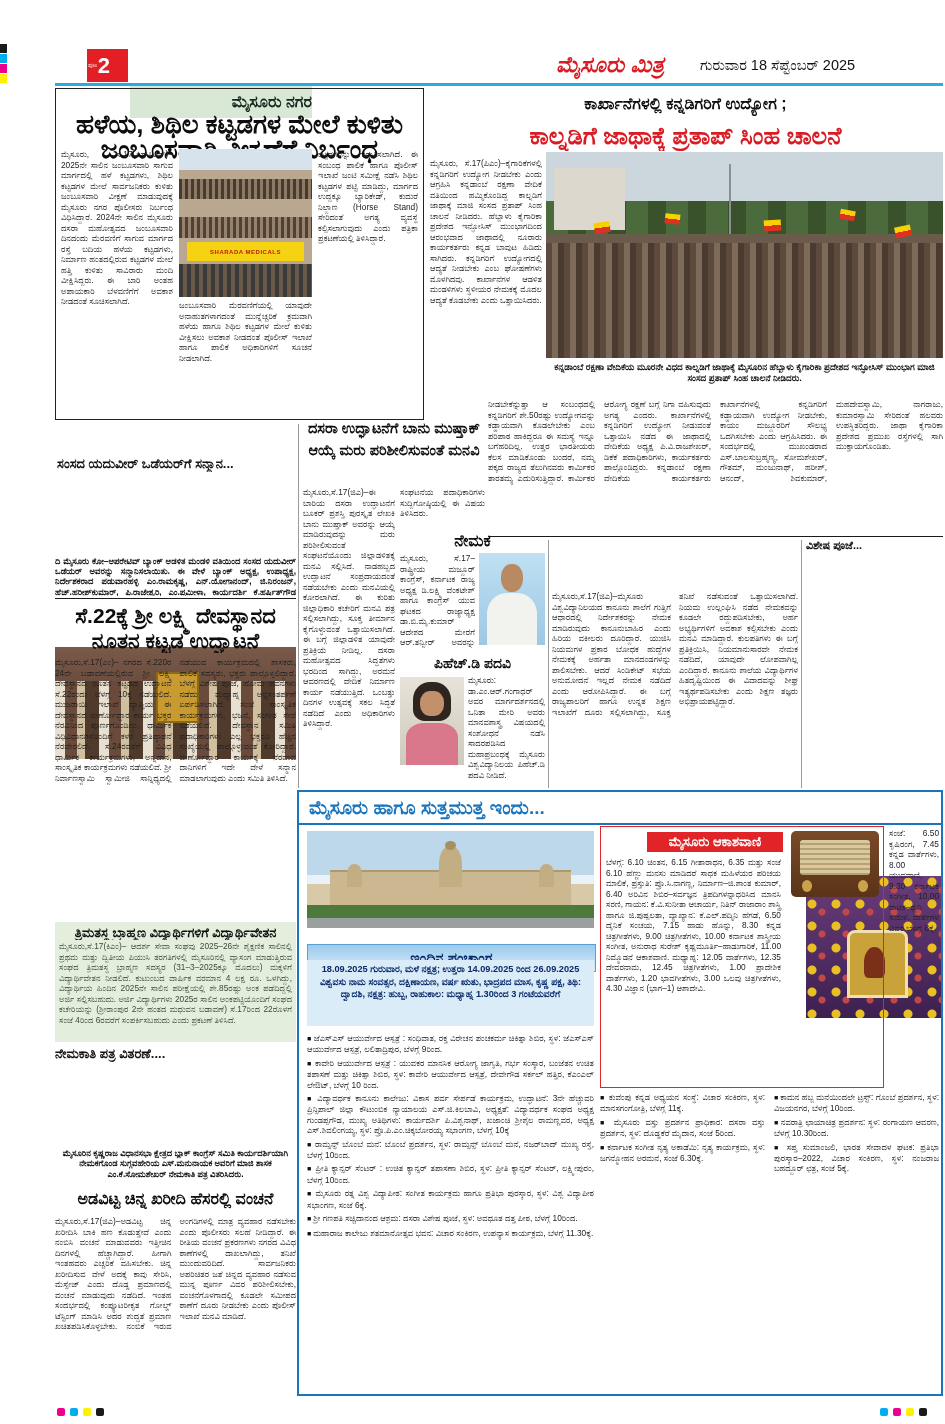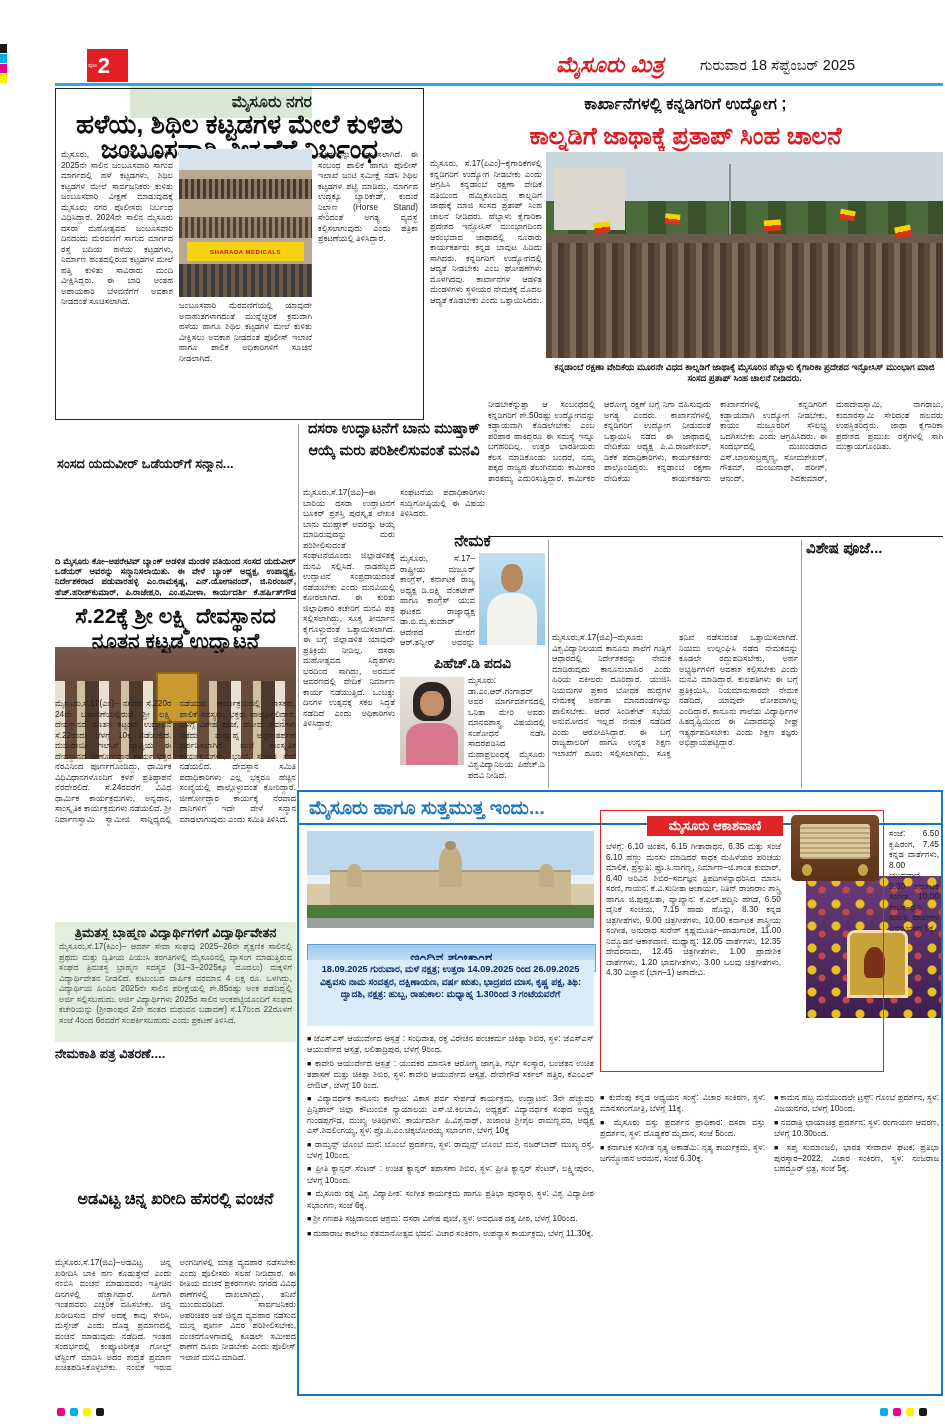--- a/index.html
+++ b/index.html
@@ -8,21 +8,21 @@
   .abs{position:absolute;}
   .body-txt{font-size:8.3px;line-height:10.5px;color:#222;text-align:justify;overflow:hidden;}
   .cap{font-size:8.8px;line-height:10.8px;font-weight:bold;color:#111;overflow:hidden;}
   .sec-title{font-size:13px;font-weight:bold;color:#111;white-space:nowrap;overflow:hidden;}
   .hl{font-weight:bold;color:#0d0d0d;text-align:center;overflow:hidden;}
   .vrule{width:1px;background:#9a9a9a;}
   .hrule{height:1px;background:#1a1a1a;}
   .photo{overflow:hidden;position:relative;}
   .ev{font-size:8.3px;line-height:10.4px;text-align:justify;color:#222;margin-bottom:3px;}
   .ev::before{content:"■ ";font-size:7px;color:#111;}
-  .col2{column-count:2;column-gap:8px;margin-top:41px;}
+  .col2{column-count:2;column-gap:8px;}
   .col4{column-count:4;column-gap:9px;}
   .dot{display:inline-block;width:8px;height:8px;border-radius:2px;margin-right:5px;}
 </style>
 </head>
 <body>
 
 <div id="page">
 
   <div class="abs" style="left:0;top:44px;width:8px;">
     <div style="width:7px;height:9px;background:#1a1a1a;margin-bottom:1px;"></div>
@@ -112,34 +112,35 @@
       <div style="position:absolute;left:32%;top:16%;width:36%;height:28%;background:#c2906a;border-radius:45%;"></div>
       <div style="position:absolute;left:10%;top:52%;width:80%;height:48%;background:#d8788a;border-radius:35% 35% 0 0;"></div>
     </div>
     <div class="body-txt" style="height:112px;">ಮೈಸೂರು: ಡಾ.ಎಂ.ಆರ್.ಗಂಗಾಧರ್ ಅವರ ಮಾರ್ಗದರ್ಶನದಲ್ಲಿ ಒನಿತಾ ಮೇರಿ ಅವರು ಮಾನವಶಾಸ್ತ್ರ ವಿಷಯದಲ್ಲಿ ಸಂಶೋಧನೆ ನಡೆಸಿ ಸಾದರಪಡಿಸಿದ ಮಹಾಪ್ರಬಂಧಕ್ಕೆ ಮೈಸೂರು ವಿಶ್ವವಿದ್ಯಾನಿಲಯ ಪಿಹೆಚ್.ಡಿ ಪದವಿ ನೀಡಿದೆ.</div>
   </div>
 
   <div class="abs vrule" style="left:548px;top:540px;height:248px;"></div>
   <div class="body-txt col2 abs" style="left:552px;top:591px;width:246px;height:196px;">ಮೈಸೂರು,ಸೆ.17(ಜಿಎ)–ಮೈಸೂರು ವಿಶ್ವವಿದ್ಯಾನಿಲಯದ ಕಾನೂನು ಶಾಲೆಗೆ ಗುತ್ತಿಗೆ ಆಧಾರದಲ್ಲಿ ನಿರ್ದೇಶಕರನ್ನು ನೇಮಕ ಮಾಡಿರುವುದು ಕಾನೂನುಬಾಹಿರ ಎಂದು ಹಿರಿಯ ವಕೀಲರು ದೂರಿದ್ದಾರೆ. ಯುಜಿಸಿ ನಿಯಮಗಳ ಪ್ರಕಾರ ಬೋಧಕ ಹುದ್ದೆಗಳ ನೇಮಕಕ್ಕೆ ಅರ್ಹತಾ ಮಾನದಂಡಗಳನ್ನು ಪಾಲಿಸಬೇಕು. ಆದರೆ ಸಿಂಡಿಕೇಟ್ ಸಭೆಯ ಅನುಮೋದನೆ ಇಲ್ಲದೆ ನೇಮಕ ನಡೆದಿದೆ ಎಂದು ಆರೋಪಿಸಿದ್ದಾರೆ. ಈ ಬಗ್ಗೆ ರಾಜ್ಯಪಾಲರಿಗೆ ಹಾಗೂ ಉನ್ನತ ಶಿಕ್ಷಣ ಇಲಾಖೆಗೆ ದೂರು ಸಲ್ಲಿಸಲಾಗಿದ್ದು, ಸೂಕ್ತ ತನಿಖೆ ನಡೆಸುವಂತೆ ಒತ್ತಾಯಿಸಲಾಗಿದೆ. ನಿಯಮ ಉಲ್ಲಂಘಿಸಿ ನಡೆದ ನೇಮಕವನ್ನು ಕೂಡಲೇ ರದ್ದುಪಡಿಸಬೇಕು, ಅರ್ಹ ಅಭ್ಯರ್ಥಿಗಳಿಗೆ ಅವಕಾಶ ಕಲ್ಪಿಸಬೇಕು ಎಂದು ಮನವಿ ಮಾಡಿದ್ದಾರೆ. ಕುಲಪತಿಗಳು ಈ ಬಗ್ಗೆ ಪ್ರತಿಕ್ರಿಯಿಸಿ, ನಿಯಮಾನುಸಾರವೇ ನೇಮಕ ನಡೆದಿದೆ, ಯಾವುದೇ ಲೋಪವಾಗಿಲ್ಲ ಎಂದಿದ್ದಾರೆ. ಕಾನೂನು ಶಾಲೆಯ ವಿದ್ಯಾರ್ಥಿಗಳ ಹಿತದೃಷ್ಟಿಯಿಂದ ಈ ವಿವಾದವನ್ನು ಶೀಘ್ರ ಇತ್ಯರ್ಥಪಡಿಸಬೇಕು ಎಂದು ಶಿಕ್ಷಣ ತಜ್ಞರು ಅಭಿಪ್ರಾಯಪಟ್ಟಿದ್ದಾರೆ.</div>
 
   <div class="abs vrule" style="left:801px;top:540px;height:248px;"></div>
-  <div class="sec-title abs" style="left:806px;top:539px;width:137px;font-size:15px;">ವಿಶೇಷ ಪೂಜೆ...</div>
+  <div class="sec-title abs" style="left:806px;top:539px;width:137px;font-size:11px;">ವಿಶೇಷ ಪೂಜೆ...</div>
   <div class="photo abs" style="left:806px;top:558px;width:137px;height:142px;background:linear-gradient(#6a3c7a,#3c2050);">
     <div style="position:absolute;inset:0;background-image:radial-gradient(circle at 6px 6px,#e8c021 4px,transparent 5px),radial-gradient(circle at 16px 14px,#c04848 3px,transparent 4px);background-size:24px 22px;"></div>
     <div style="position:absolute;left:30%;top:38%;width:40%;height:44%;background:#caa23a;border:3px solid #f0e0b0;border-radius:8px 8px 0 0;"></div>
     <div style="position:absolute;left:42%;top:50%;width:16%;height:22%;background:#7a3018;border-radius:50% 50% 20% 20%;"></div>
   </div>
 
   <div class="abs" style="left:55px;top:922px;width:241px;height:120px;background:#e3eedd;padding:0;">
     <div class="hl" style="margin:3px 3px 1px;font-size:12.8px;line-height:15px;">ತ್ರಿಮತಸ್ಥ ಬ್ರಾಹ್ಮಣ ವಿದ್ಯಾರ್ಥಿಗಳಿಗೆ ವಿದ್ಯಾರ್ಥಿವೇತನ</div>
     <div class="body-txt" style="margin:1px 4px;height:96px;color:#3c4a38;">ಮೈಸೂರು,ಸೆ.17(ಕಿಎಂ)– ಆದರ್ಶ ಸೇವಾ ಸಂಘವು 2025–26ನೇ ಶೈಕ್ಷಣಿಕ ಸಾಲಿನಲ್ಲಿ ಪ್ರಥಮ ಮತ್ತು ದ್ವಿತೀಯ ಪಿಯುಸಿ ತರಗತಿಗಳಲ್ಲಿ ಮೈಸೂರಿನಲ್ಲಿ ವ್ಯಾಸಂಗ ಮಾಡುತ್ತಿರುವ ಸಂಘದ ತ್ರಿಮತಸ್ಥ ಬ್ರಾಹ್ಮಣ ಸದಸ್ಯರ (31–3–2025ಕ್ಕೂ ಮೊದಲು) ಮಕ್ಕಳಿಗೆ ವಿದ್ಯಾರ್ಥಿವೇತನ ನೀಡಲಿದೆ. ಕುಟುಂಬದ ವಾರ್ಷಿಕ ವರಮಾನ 4 ಲಕ್ಷ ರೂ. ಒಳಗಿದ್ದು, ವಿದ್ಯಾರ್ಥಿಯ ಹಿಂದಿನ 2025ನೇ ಸಾಲಿನ ಪರೀಕ್ಷೆಯಲ್ಲಿ ಶೇ.85ರಷ್ಟು ಅಂಕ ಪಡೆದಿದ್ದಲ್ಲಿ ಅರ್ಜಿ ಸಲ್ಲಿಸಬಹುದು. ಅರ್ಜಿ ವಿದ್ಯಾರ್ಥಿಗಳು 2025ರ ಸಾಲಿನ ಅಂಕಪಟ್ಟಿಯೊಂದಿಗೆ ಸಂಘದ ಕಚೇರಿಯನ್ನು (ಶ್ರೀರಾಂಪುರ 2ನೇ ಹಂತದ ಮಧುವನ ಬಡಾವಣೆ) ಸೆ.17ರಿಂದ 22ರೊಳಗೆ ಸಂಜೆ 4ರಿಂದ 6ರವರೆಗೆ ಸಂಪರ್ಕಿಸಬಹುದು ಎಂದು ಪ್ರಕಟಣೆ ತಿಳಿಸಿದೆ.</div>
   </div>
 
   <div class="sec-title abs" style="left:55px;top:1046px;width:240px;">ನೇಮಕಾತಿ ಪತ್ರ ವಿತರಣೆ....</div>
 
+  <div class="cap abs" style="left:55px;top:1148px;width:241px;height:36px;font-size:8.4px;line-height:10.4px;text-align:center;">ಮೈಸೂರಿನ ಕೃಷ್ಣರಾಜ ವಿಧಾನಸಭಾ ಕ್ಷೇತ್ರದ ಬ್ಲಾಕ್ ಕಾಂಗ್ರೆಸ್ ಸಮಿತಿ ಕಾರ್ಯದರ್ಶಿಯಾಗಿ ನೇಮಕಗೊಂಡ ಸುಗ್ಗವಹೇರಿಯ ಎಸ್.ಮನುನಾಯಕ ಅವರಿಗೆ ಮಾಜಿ ಶಾಸಕ ಎಂ.ಕೆ.ಸೋಮಶೇಖರ್ ನೇಮಕಾತಿ ಪತ್ರ ವಿತರಿಸಿದರು.</div>
   <div class="hl abs" style="left:55px;top:1188px;width:241px;height:24px;font-size:16px;line-height:22px;">ಅಡವಿಟ್ಟ ಚಿನ್ನ ಖರೀದಿ ಹೆಸರಲ್ಲಿ ವಂಚನೆ</div>
   <div class="body-txt col2 abs" style="left:55px;top:1216px;width:241px;height:176px;">ಮೈಸೂರು,ಸೆ.17(ಜಿಎ)–ಅಡವಿಟ್ಟ ಚಿನ್ನ ಖರೀದಿಸಿ ಬಾಕಿ ಹಣ ಕೊಡುತ್ತೇವೆ ಎಂದು ನಂಬಿಸಿ ವಂಚನೆ ಮಾಡುವವರು ಇತ್ತೀಚಿನ ದಿನಗಳಲ್ಲಿ ಹೆಚ್ಚಾಗಿದ್ದಾರೆ. ಹೀಗಾಗಿ ಇಂತಹವರು ಎಚ್ಚರಿಕೆ ವಹಿಸಬೇಕು. ಚಿನ್ನ ಖರೀದಿಸುವ ವೇಳೆ ಅದಕ್ಕೆ ಕಾವು ಸೇರಿಸಿ, ಮೆಸ್ಸೇಜ್ ಎಂದು ದೊಡ್ಡ ಪ್ರಮಾಣದಲ್ಲಿ ವಂಚನೆ ಮಾಡುವುದು ನಡೆದಿದೆ. ಇಂತಹ ಸಂದರ್ಭದಲ್ಲಿ ಕಂಪ್ಯೂಟರೀಕೃತ ಗೋಲ್ಡ್ ಟೆಸ್ಟಿಂಗ್ ಮಾಡಿಸಿ ಅದರ ಶುದ್ಧತೆ ಪ್ರಮಾಣ ಖಚಿತಪಡಿಸಿಕೊಳ್ಳಬೇಕು. ನಂಬಿಕೆ ಇರುವ ಅಂಗಡಿಗಳಲ್ಲಿ ಮಾತ್ರ ವ್ಯವಹಾರ ನಡೆಸಬೇಕು ಎಂದು ಪೊಲೀಸರು ಸಲಹೆ ನೀಡಿದ್ದಾರೆ. ಈ ರೀತಿಯ ವಂಚನೆ ಪ್ರಕರಣಗಳು ನಗರದ ವಿವಿಧ ಠಾಣೆಗಳಲ್ಲಿ ದಾಖಲಾಗಿದ್ದು, ತನಿಖೆ ಮುಂದುವರಿದಿದೆ. ಸಾರ್ವಜನಿಕರು ಅಪರಿಚಿತರ ಜತೆ ಚಿನ್ನದ ವ್ಯವಹಾರ ನಡೆಸುವ ಮುನ್ನ ಪೂರ್ಣ ವಿವರ ಪರಿಶೀಲಿಸಬೇಕು, ವಂಚನೆಗೊಳಗಾದಲ್ಲಿ ಕೂಡಲೇ ಸಮೀಪದ ಠಾಣೆಗೆ ದೂರು ನೀಡಬೇಕು ಎಂದು ಪೊಲೀಸ್ ಇಲಾಖೆ ಮನವಿ ಮಾಡಿದೆ.</div>
 
   <div class="abs" style="left:297px;top:790px;width:646px;height:606px;border:2px solid #1b75bc;box-sizing:border-box;">
     <div style="height:31px;line-height:31px;padding-left:10px;font-size:19px;font-weight:bold;color:#1b75bc;border-bottom:2px solid #1b75bc;overflow:hidden;">ಮೈಸೂರು ಹಾಗೂ ಸುತ್ತಮುತ್ತ ಇಂದು...</div>
 
     <div class="photo" style="position:absolute;left:8px;top:39px;width:287px;height:97px;background:linear-gradient(#bcd8ea 0 45%,#e8f2f8 45% 55%,#d8c9a8 55% 100%);">
       <div style="position:absolute;left:8%;top:40%;width:84%;height:36%;background:#cbb891;border-top:2px solid #b0996d;"></div>
       <div style="position:absolute;left:46%;top:16%;width:8%;height:42%;background:#c3ae83;border-radius:40% 40% 0 0;"></div>
       <div style="position:absolute;left:48%;top:10%;width:4%;height:10%;background:#a88f60;border-radius:50%;"></div>
@@ -158,21 +159,21 @@
       <div class="ev">ಜೆಎಸ್ಎಸ್ ಆಯುರ್ವೇದ ಆಸ್ಪತ್ರೆ : ಸಂಧಿವಾತ, ರಕ್ತ ವಿರೇಚನ ಪಂಚಕರ್ಮ ಚಿಕಿತ್ಸಾ ಶಿಬಿರ, ಸ್ಥಳ: ಜೆಎಸ್ಎಸ್ ಆಯುರ್ವೇದ ಆಸ್ಪತ್ರೆ, ಲಲಿತಾದ್ರಿಪುರ, ಬೆಳಗ್ಗೆ 9ರಿಂದ.</div>
       <div class="ev">ಕಾವೇರಿ ಆಯುರ್ವೇದ ಆಸ್ಪತ್ರೆ : ಯುವಕರ ಮಾನಸಿಕ ಆರೋಗ್ಯ ಜಾಗೃತಿ, ಗರ್ಭ ಸಂಸ್ಕಾರ, ಬಂಜೆತನ ಉಚಿತ ತಪಾಸಣೆ ಮತ್ತು ಚಿಕಿತ್ಸಾ ಶಿಬಿರ, ಸ್ಥಳ: ಕಾವೇರಿ ಆಯುರ್ವೇದ ಆಸ್ಪತ್ರೆ, ದೇವೇಗೌಡ ಸರ್ಕಲ್ ಹತ್ತಿರ, ಕೆಎಂಎಲ್ ಲೇಔಟ್, ಬೆಳಗ್ಗೆ 10 ರಿಂದ.</div>
       <div class="ev">ವಿದ್ಯಾವರ್ಧಕ ಕಾನೂನು ಕಾಲೇಜು: ವಿಕಾಸ ಪರ್ವ ಸೇರ್ಪಡೆ ಕಾರ್ಯಕ್ರಮ, ಉದ್ಘಾಟನೆ: 3ನೇ ಹೆಚ್ಚುವರಿ ಪ್ರಿನ್ಸಿಪಾಲ್ ಜಿಲ್ಲಾ ಕೌಟುಂಬಿಕ ನ್ಯಾಯಾಲಯ ಎಸ್.ಜಿ.ಕಿಲಬಾವಿ, ಅಧ್ಯಕ್ಷತೆ: ವಿದ್ಯಾವರ್ಧಕ ಸಂಘದ ಅಧ್ಯಕ್ಷ ಗುಂಡಪ್ಪಗೌಡ, ಮುಖ್ಯ ಅತಿಥಿಗಳು: ಕಾರ್ಯದರ್ಶಿ ಪಿ.ವಿಶ್ವನಾಥ್, ಖಜಾಂಚಿ ಶ್ರೀಶೈಲ ರಾಮಣ್ಣವರ, ಅಧ್ಯಕ್ಷ ಎಸ್.ಶಿವಲಿಂಗಯ್ಯ, ಸ್ಥಳ: ಪ್ರೊ.ಪಿ.ಎಂ.ಚಿಕ್ಕಬೋರಯ್ಯ ಸಭಾಂಗಣ, ಬೆಳಗ್ಗೆ 10ಕ್ಕೆ</div>
       <div class="ev">ರಾಮ್ಸನ್ಸ್ ಬೊಂಬೆ ಮನೆ: ಬೊಂಬೆ ಪ್ರದರ್ಶನ, ಸ್ಥಳ: ರಾಮ್ಸನ್ಸ್ ಬೊಂಬೆ ಮನೆ, ನಜರ್‌ಬಾದ್ ಮುಖ್ಯ ರಸ್ತೆ, ಬೆಳಗ್ಗೆ 10ರಿಂದ.</div>
       <div class="ev">ಪ್ರೀತಿ ಕ್ಯಾನ್ಸರ್ ಸೆಂಟರ್ : ಉಚಿತ ಕ್ಯಾನ್ಸರ್ ತಪಾಸಣಾ ಶಿಬಿರ, ಸ್ಥಳ: ಪ್ರೀತಿ ಕ್ಯಾನ್ಸರ್ ಸೆಂಟರ್, ಲಕ್ಷ್ಮೀಪುರಂ, ಬೆಳಗ್ಗೆ 10ರಿಂದ.</div>
       <div class="ev">ಮೈಸೂರು ರತ್ನ ವಿಶ್ವ ವಿದ್ಯಾಪೀಠ: ಸಂಗೀತ ಕಾರ್ಯಕ್ರಮ ಹಾಗೂ ಪ್ರತಿಭಾ ಪುರಸ್ಕಾರ, ಸ್ಥಳ: ವಿಶ್ವ ವಿದ್ಯಾಪೀಠ ಸಭಾಂಗಣ, ಸಂಜೆ 6ಕ್ಕೆ.</div>
       <div class="ev">ಶ್ರೀ ಗಣಪತಿ ಸಚ್ಚಿದಾನಂದ ಆಶ್ರಮ: ದಸರಾ ವಿಶೇಷ ಪೂಜೆ, ಸ್ಥಳ: ಅವಧೂತ ದತ್ತ ಪೀಠ, ಬೆಳಗ್ಗೆ 10ರಿಂದ.</div>
       <div class="ev">ಮಹಾರಾಜ ಕಾಲೇಜು ಶತಮಾನೋತ್ಸವ ಭವನ: ವಿಚಾರ ಸಂಕಿರಣ, ಉಪನ್ಯಾಸ ಕಾರ್ಯಕ್ರಮ, ಬೆಳಗ್ಗೆ 11.30ಕ್ಕೆ.</div>
     </div>
 
-    <div style="position:absolute;left:301px;top:18px;width:284px;height:262px;border:1.5px solid #e02427;box-sizing:border-box;overflow:hidden;">
+    <div style="position:absolute;left:301px;top:34px;width:284px;height:262px;border:1.5px solid #e02427;box-sizing:border-box;overflow:hidden;">
       <div class="photo" style="float:right;width:88px;height:66px;margin:4px 4px 2px 5px;background:linear-gradient(#7a4a28,#5a3318);border-radius:5px;">
         <div style="position:absolute;left:10%;top:14%;width:80%;height:52%;background:repeating-linear-gradient(#d8c9a0 0 3px,#b8a070 3px 5px);border-radius:3px;"></div>
         <div style="position:absolute;left:12%;bottom:8%;width:12%;height:18%;background:#caa24a;border-radius:50%;"></div>
         <div style="position:absolute;right:12%;bottom:8%;width:12%;height:18%;background:#caa24a;border-radius:50%;"></div>
       </div>
       <div style="margin:5px 100px 3px 46px;height:20px;background:#e02427;color:#fff;font-size:13px;font-weight:bold;text-align:center;line-height:20px;overflow:hidden;">ಮೈಸೂರು ಆಕಾಶವಾಣಿ</div>
       <div class="body-txt" style="padding:2px 5px;height:226px;">ಬೆಳಗ್ಗೆ: 6.10 ಚಿಂತನ, 6.15 ಗೀತಾರಾಧನ, 6.35 ಮತ್ತು ಸಂಜೆ 6.10 ಹೆಣ್ಣು ಮನಸು ಮಾಡಿದರೆ ಸಾಧಕ ಮಹಿಳೆಯರ ಪರಿಚಯ ಮಾಲಿಕೆ, ಪ್ರಸ್ತುತಿ: ಪ್ರೊ.ಸಿ.ನಾಗಣ್ಣ, ನಿರ್ಮಾಣ–ಜಿ.ಶಾಂತ ಕುಮಾರ್, 6.40 ಅರಿವಿನ ಶಿಬಿರ–ಸರ್ವಜ್ಞನ ತ್ರಿಪದಿಗಳನ್ನಾಧರಿಸಿದ ಮಾನಸಿ ಸರಣಿ, ಗಾಯನ: ಕೆ.ವಿ.ಸುನೀತಾ ಆಚಾರ್ಯ, ನಿತಿನ್ ರಾಜಾರಾಂ ಶಾಸ್ತ್ರಿ ಹಾಗೂ ಜಿ.ಪುಷ್ಪಲತಾ, ವ್ಯಾಖ್ಯಾನ: ಕೆ.ಎಲ್.ಪದ್ಮಿನಿ ಹೆಗಡೆ, 6.50 ದೈನಿಕೆ ಸಂಚಯ, 7.15 ಹಾಡು ಹೊನ್ನು, 8.30 ಕನ್ನಡ ಚಿತ್ರಗೀತೆಗಳು, 9.00 ಚಿತ್ರಗೀತೆಗಳು, 10.00 ಕರ್ನಾಟಕ ಶಾಸ್ತ್ರೀಯ ಸಂಗೀತ, ಅನುರಾಧ ಸುರೇಶ್ ಕೃಷ್ಣಮೂರ್ತಿ–ಹಾಡುಗಾರಿಕೆ, 11.00 ನಿಮ್ಮೊಡನೆ ಆಕಾಶವಾಣಿ. ಮಧ್ಯಾಹ್ನ: 12.05 ವಾರ್ತೆಗಳು, 12.35 ದೇವರನಾಮ, 12.45 ಚಿತ್ರಗೀತೆಗಳು, 1.00 ಪ್ರಾದೇಶಿಕ ವಾರ್ತೆಗಳು, 1.20 ಭಾವಗೀತೆಗಳು, 3.00 ಒಲವು ಚಿತ್ರಗೀತೆಗಳು, 4.30 ವಿಜ್ಞಾನ (ಭಾಗ–1) ಆಶಾದೇವಿ.</div>
     </div>
     <div class="body-txt" style="position:absolute;left:590px;top:36px;width:50px;height:258px;">ಸಂಜೆ: 6.50 ಕೃಷಿರಂಗ, 7.45 ಕನ್ನಡ ವಾರ್ತೆಗಳು, 8.00 ಯುವವಾಣಿ, 9.30 ಕರ್ನಾಟಕ ಸಂಗೀತ, 10.00 ನಾಟಕ–ಧ್ವನಿ ಸುರುಳಿ, ವಾರ್ತೆಗಳ ವಿವರ ಬೆಳಗ್ಗೆ 8ಕ್ಕೆ.</div>
 

